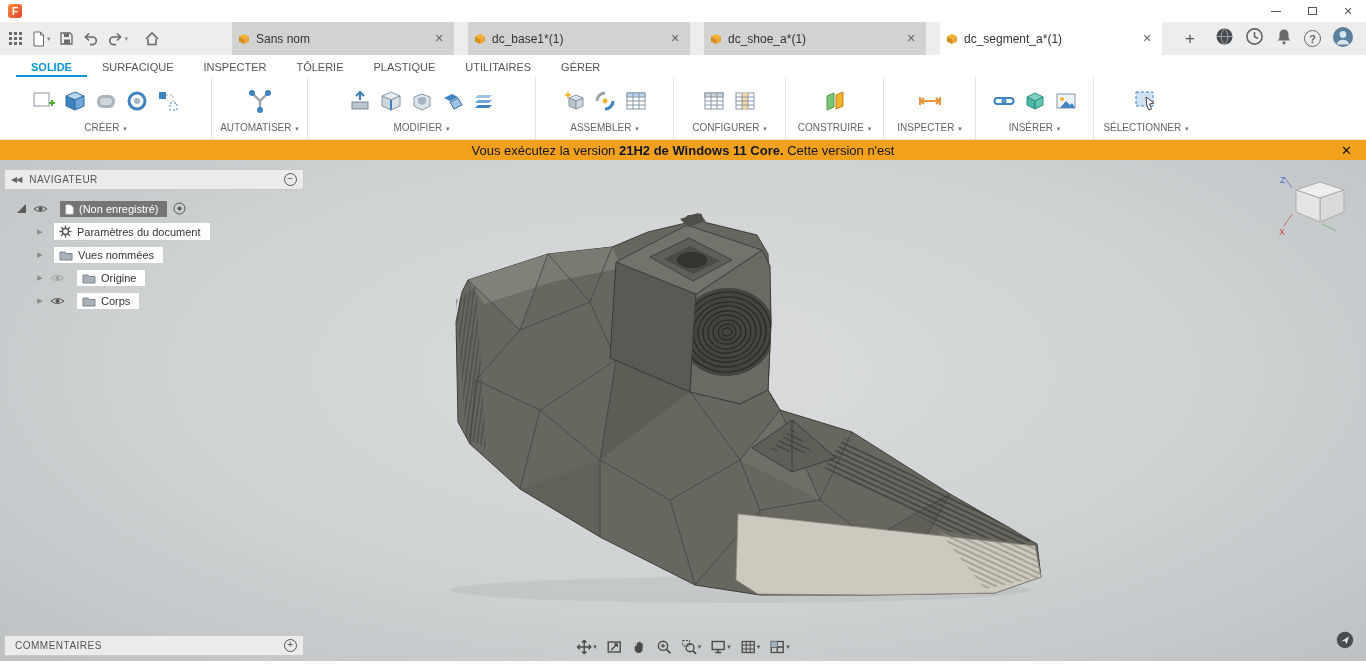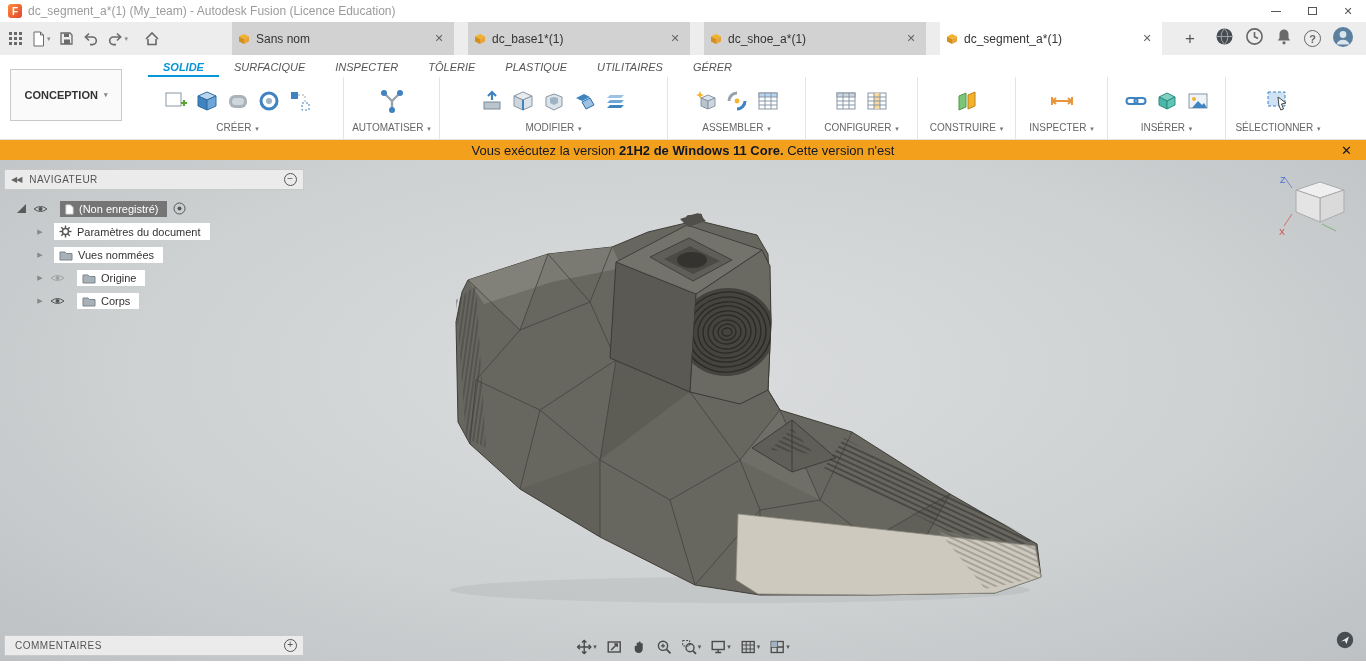--- a/index.html
+++ b/index.html
@@ -34,21 +34,21 @@
   .qb-right { margin-left:auto; display:flex; align-items:center; gap:11px; padding-right:12px; }
   .circle-help { width:17px; height:17px; border:1.5px solid #666; border-radius:50%; color:#666;
     font-size:11px; font-weight:bold; display:flex; align-items:center; justify-content:center; }
 
   
   .ribbon { height:85px; background:#fff; display:flex; border-bottom:1px solid #e2e2e2; }
   .workspace { width:112px; height:52px; margin:14px 10px 0 10px; border:1px solid #c9c9c9; background:#fafafa;
     display:flex; align-items:center; justify-content:center; gap:5px;
     font-size:11px; font-weight:bold; color:#333; }
   .ribbon-main { flex:1; display:flex; flex-direction:column; }
-  .rtabs { height:22px; display:flex; align-items:flex-end; padding-left:16px;font-style:italic; }
+  .rtabs { height:22px; display:flex; align-items:flex-end; padding-left:16px; }
   .rtab { padding:2px 15px 4px; font-size:11px; color:#555; }
   .rtab.active { color:#0696d7; font-weight:bold; border-bottom:2px solid #0696d7; padding-bottom:2px; }
   .rgroups { flex:1; display:flex; }
   .group { display:flex; flex-direction:column; align-items:center; border-right:1px solid #e4e4e4; padding:2px 6px 3px; }
   .group-icons { flex:1; display:flex; align-items:center; gap:3px; }
   .ic { display:flex; align-items:center; justify-content:center; padding:2px; }
   .group-label { font-size:10px; color:#666; white-space:nowrap; padding-bottom:3px; }
   .group-label .caret-sm { font-size:7px; color:#777; }
 
   
@@ -88,21 +88,20 @@
   .navtools { position:absolute; left:50%; bottom:4px; transform:translateX(-50%); display:flex; align-items:center; gap:1px; }
   .nt-btn { display:flex; align-items:center; padding:2px 4px; }
   .nt-btn .caret-sm { color:#555; }
   .status-circle { position:absolute; right:12px; bottom:8px; }
 </style>
 </head>
 <body>
 
 <div class="titlebar">
   <div class="fusion-logo">F</div>
-  <span class="title-text">dc_segment_a*(1) (My_team) - Autodesk Fusion (Licence Education)</span>
   <div class="win-controls">
     <span class="win-btn">
         <span class="min-glyph"></span>
       </span>
     <span class="win-btn">
         <span class="max-glyph"></span>
       </span>
     <span class="win-btn">✕</span>
   </div>
 </div>
@@ -221,24 +220,20 @@
       <svg width="22" height="22">
           <circle cx="11" cy="11" r="10" fill="#5b7f9e"></circle>
           <circle cx="11" cy="8.5" r="3.4" fill="#d9e4ec"></circle>
           <path d="M4.5 18.5 a6.8 6.8 0 0 1 13 0 Z" fill="#d9e4ec"></path>
         </svg>
     </span>
   </div>
 </div>
 
 <div class="ribbon">
-  <div class="workspace">
-    <span>CONCEPTION</span>
-    <span class="caret-sm">▾</span>
-  </div>
   <div class="ribbon-main">
     <div class="rtabs">
       <span class="rtab active">SOLIDE</span>
       <span class="rtab">SURFACIQUE</span>
       <span class="rtab">INSPECTER</span>
       <span class="rtab">TÔLERIE</span>
       <span class="rtab">PLASTIQUE</span>
       <span class="rtab">UTILITAIRES</span>
       <span class="rtab">GÉRER</span>
     </div>

